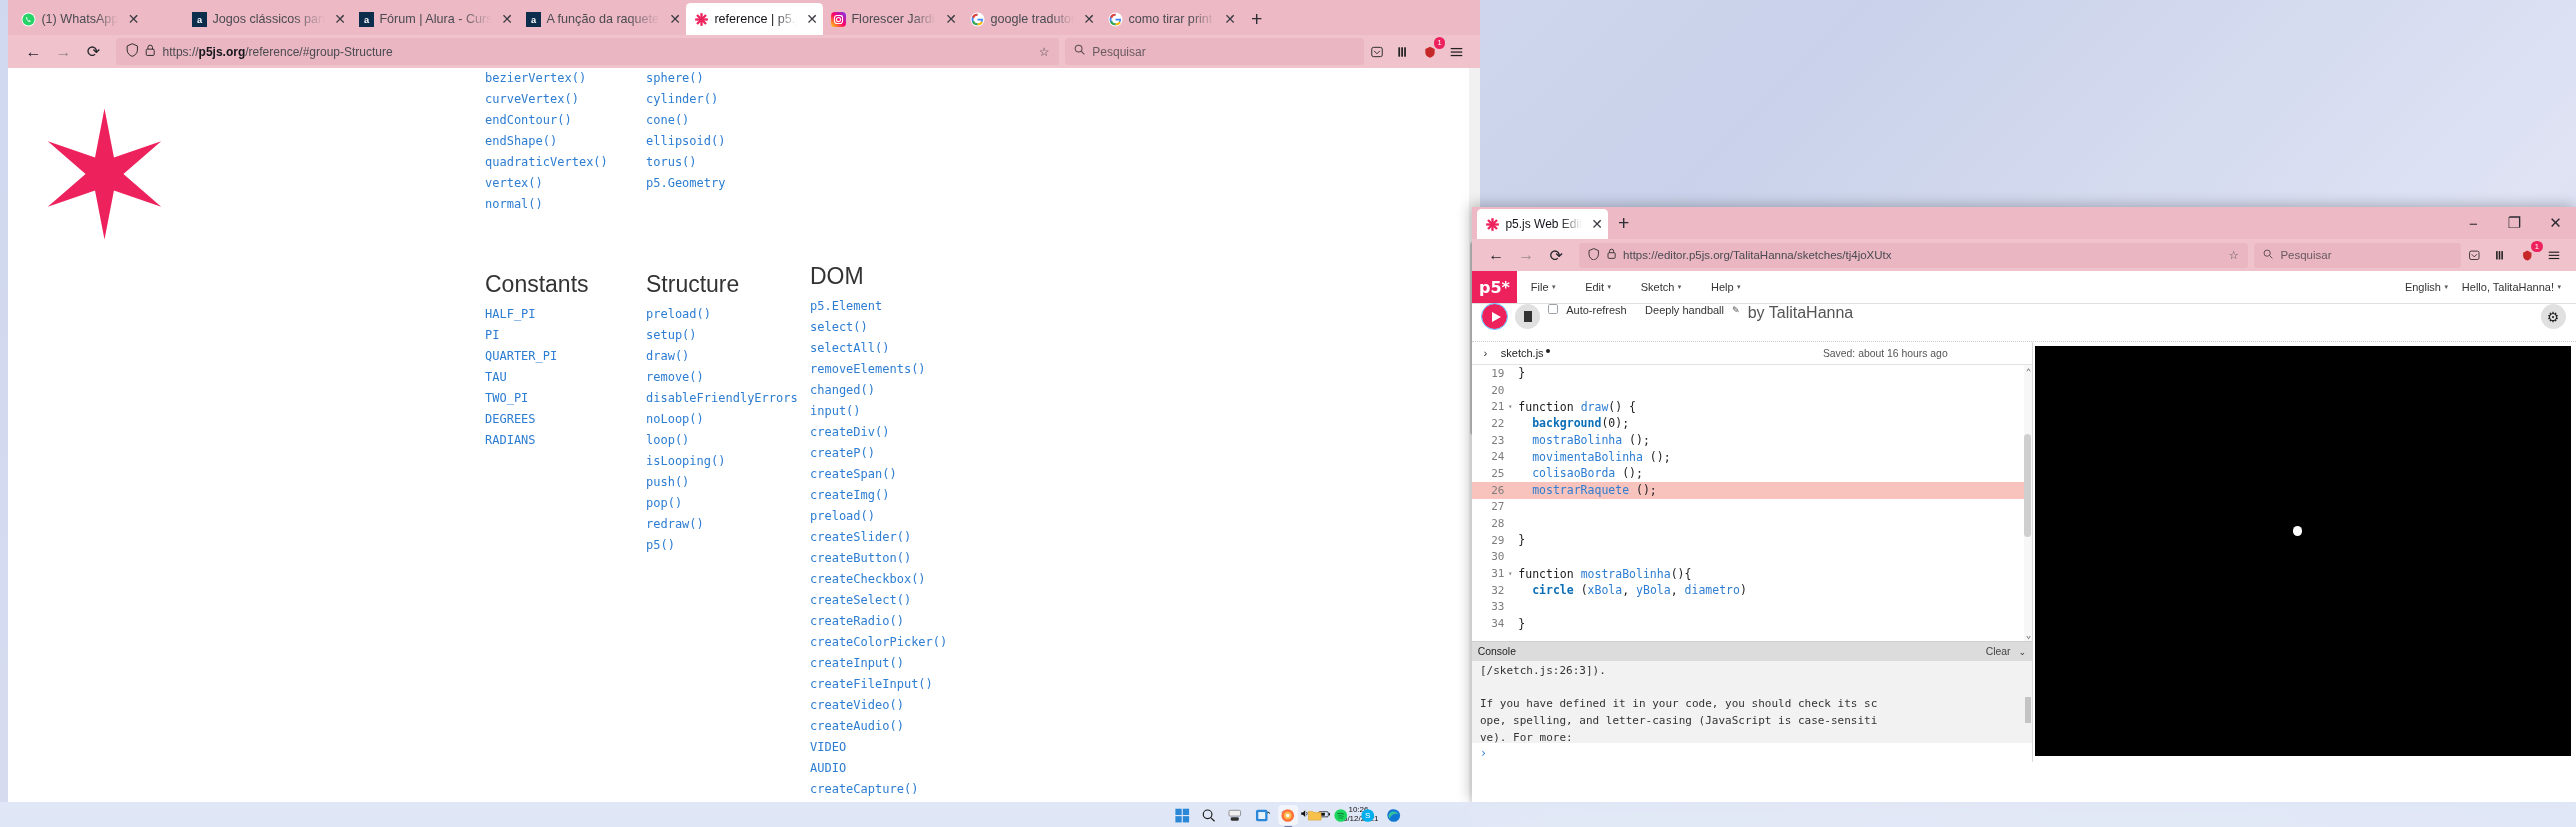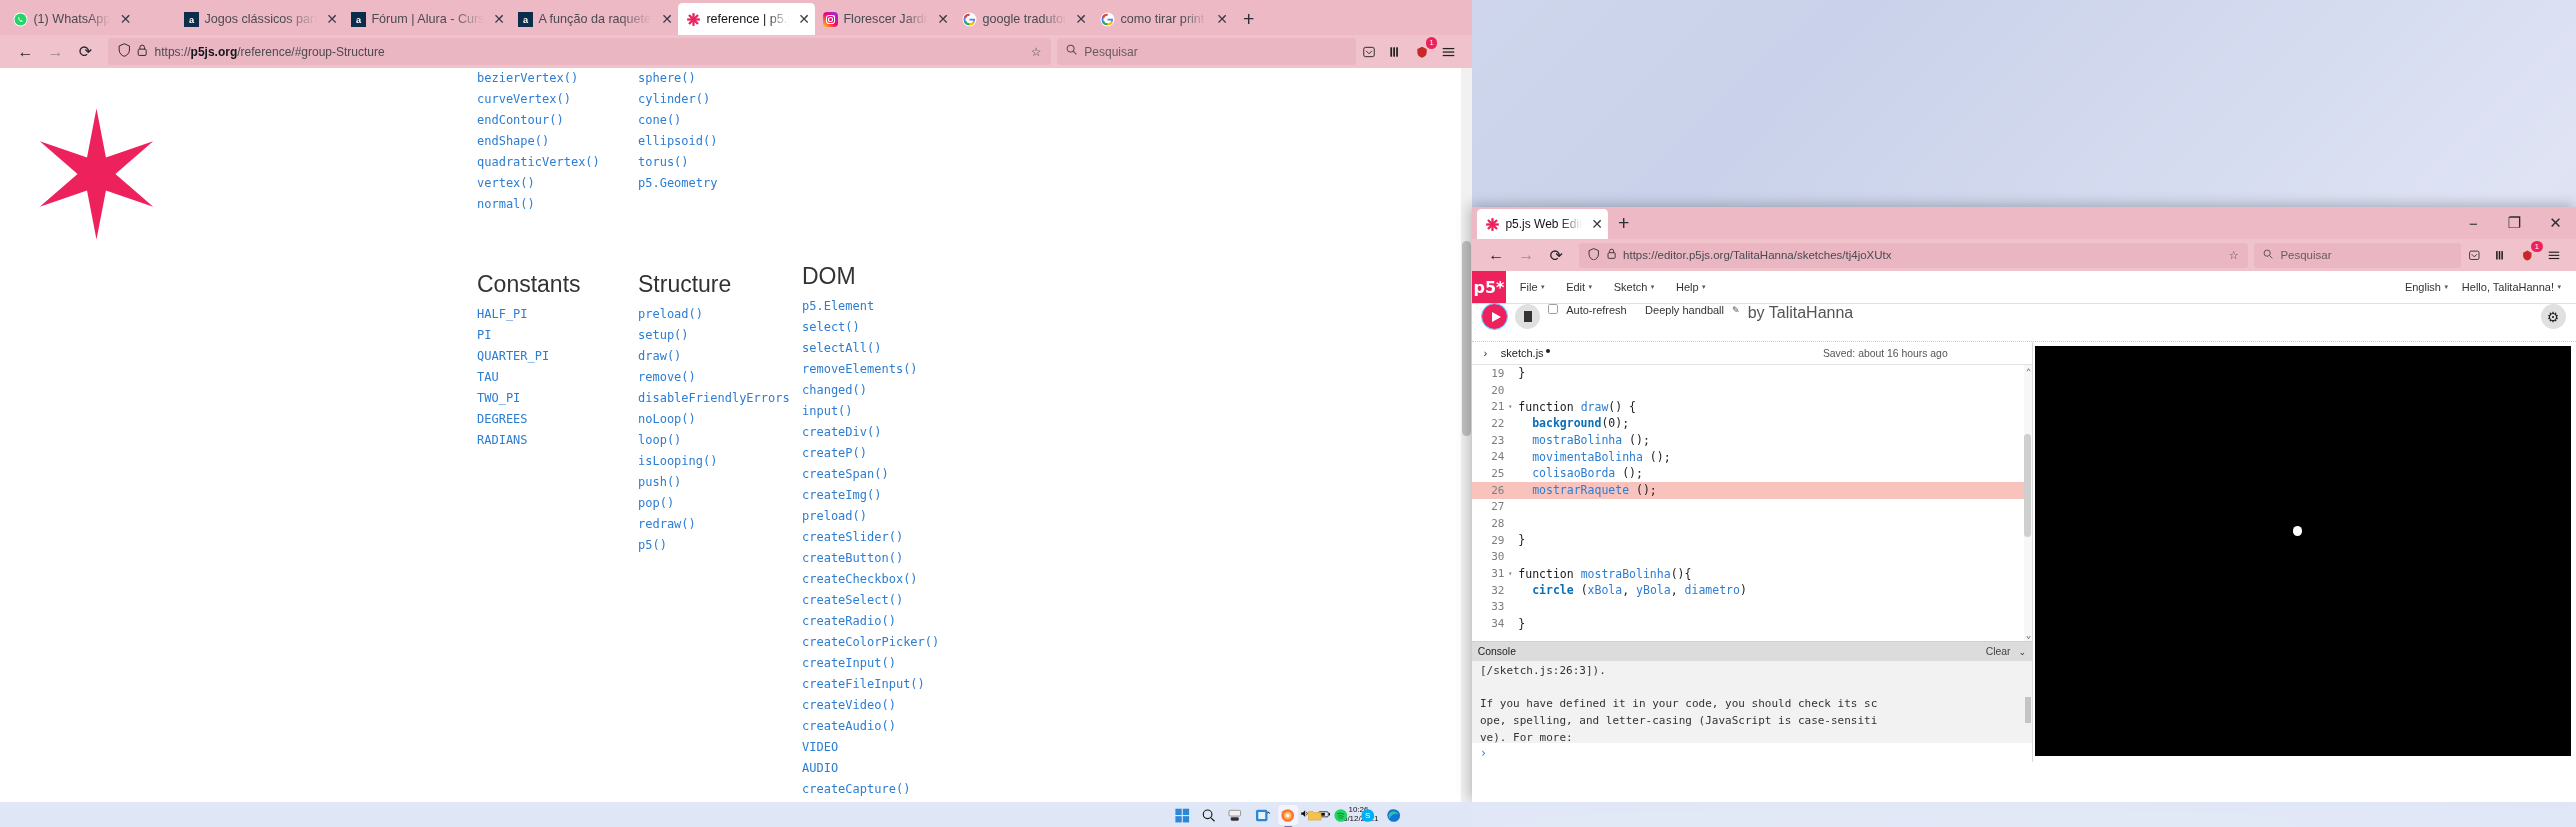--- a/index.html
+++ b/index.html
@@ -12,21 +12,21 @@
   #root { position: relative; width: 2576px; height: 828px; }
 
   
   .desktop {
     position: absolute; left: 0; top: 0; width: 2576px; height: 828px;
     background: linear-gradient(135deg,#cfd8ef 0%, #d7dcf0 25%, #c9d2ea 55%, #dfe3f4 80%, #cdd6ee 100%);
   }
 
   
   .ff-back {
-    position: absolute; left: 0; top: 0; width: 1472px; height: 802px;
+    position: absolute; left: 8px; top: 0; width: 1472px; height: 802px;
     background: #ffffff;
     overflow: hidden;
   }
   .ff-back-chrome {
     background: #edb9c4;
     width: 100%;
   }
   .tabstrip {
     height: 35px; display: flex; align-items: flex-end; padding-left: 4.6px;
     background: #edb9c4;
@@ -139,25 +139,25 @@
     background: #ed225d; color: #fff; border-radius: 5.8px;
     font-size: 7.5px; display: flex; align-items: center; justify-content: center; padding: 0 2.3px;
   }
 
   
   .p5nav {
     height: 33px; background: #ffffff; display: flex; align-items: stretch;
     border-bottom: 0.6px solid #e0e0e0;
   }
   .p5logo {
-    width: 34px; background: #ed225d; color: #fff;
+    width: 45px; background: #ed225d; color: #fff;
     display: flex; align-items: center; justify-content: center;
     font-size: 16px; font-weight: 700; font-family: "DejaVu Sans", sans-serif;
   }
-  .p5menu { display: flex; align-items: center; gap: 10px; padding-left: 8px; }
+  .p5menu { display: flex; align-items: center; gap: 18px; padding-left: 8px; }
   .p5menu-item {
     font-size: 11px; color: #333; padding: 3.5px 5.8px; display: flex; align-items: center; gap: 3.5px;
   }
   .caret { font-size: 7px; color: #555; }
   .p5nav-right { margin-left: auto; display: flex; align-items: center; gap: 2.3px; padding-right: 9.2px; }
 
   
   .p5toolbar {
     height: 38px; background: #fff; display: flex; 
     padding: 0 10.4px; gap: 8px; border-bottom: 0.6px dotted #cfcfcf;

